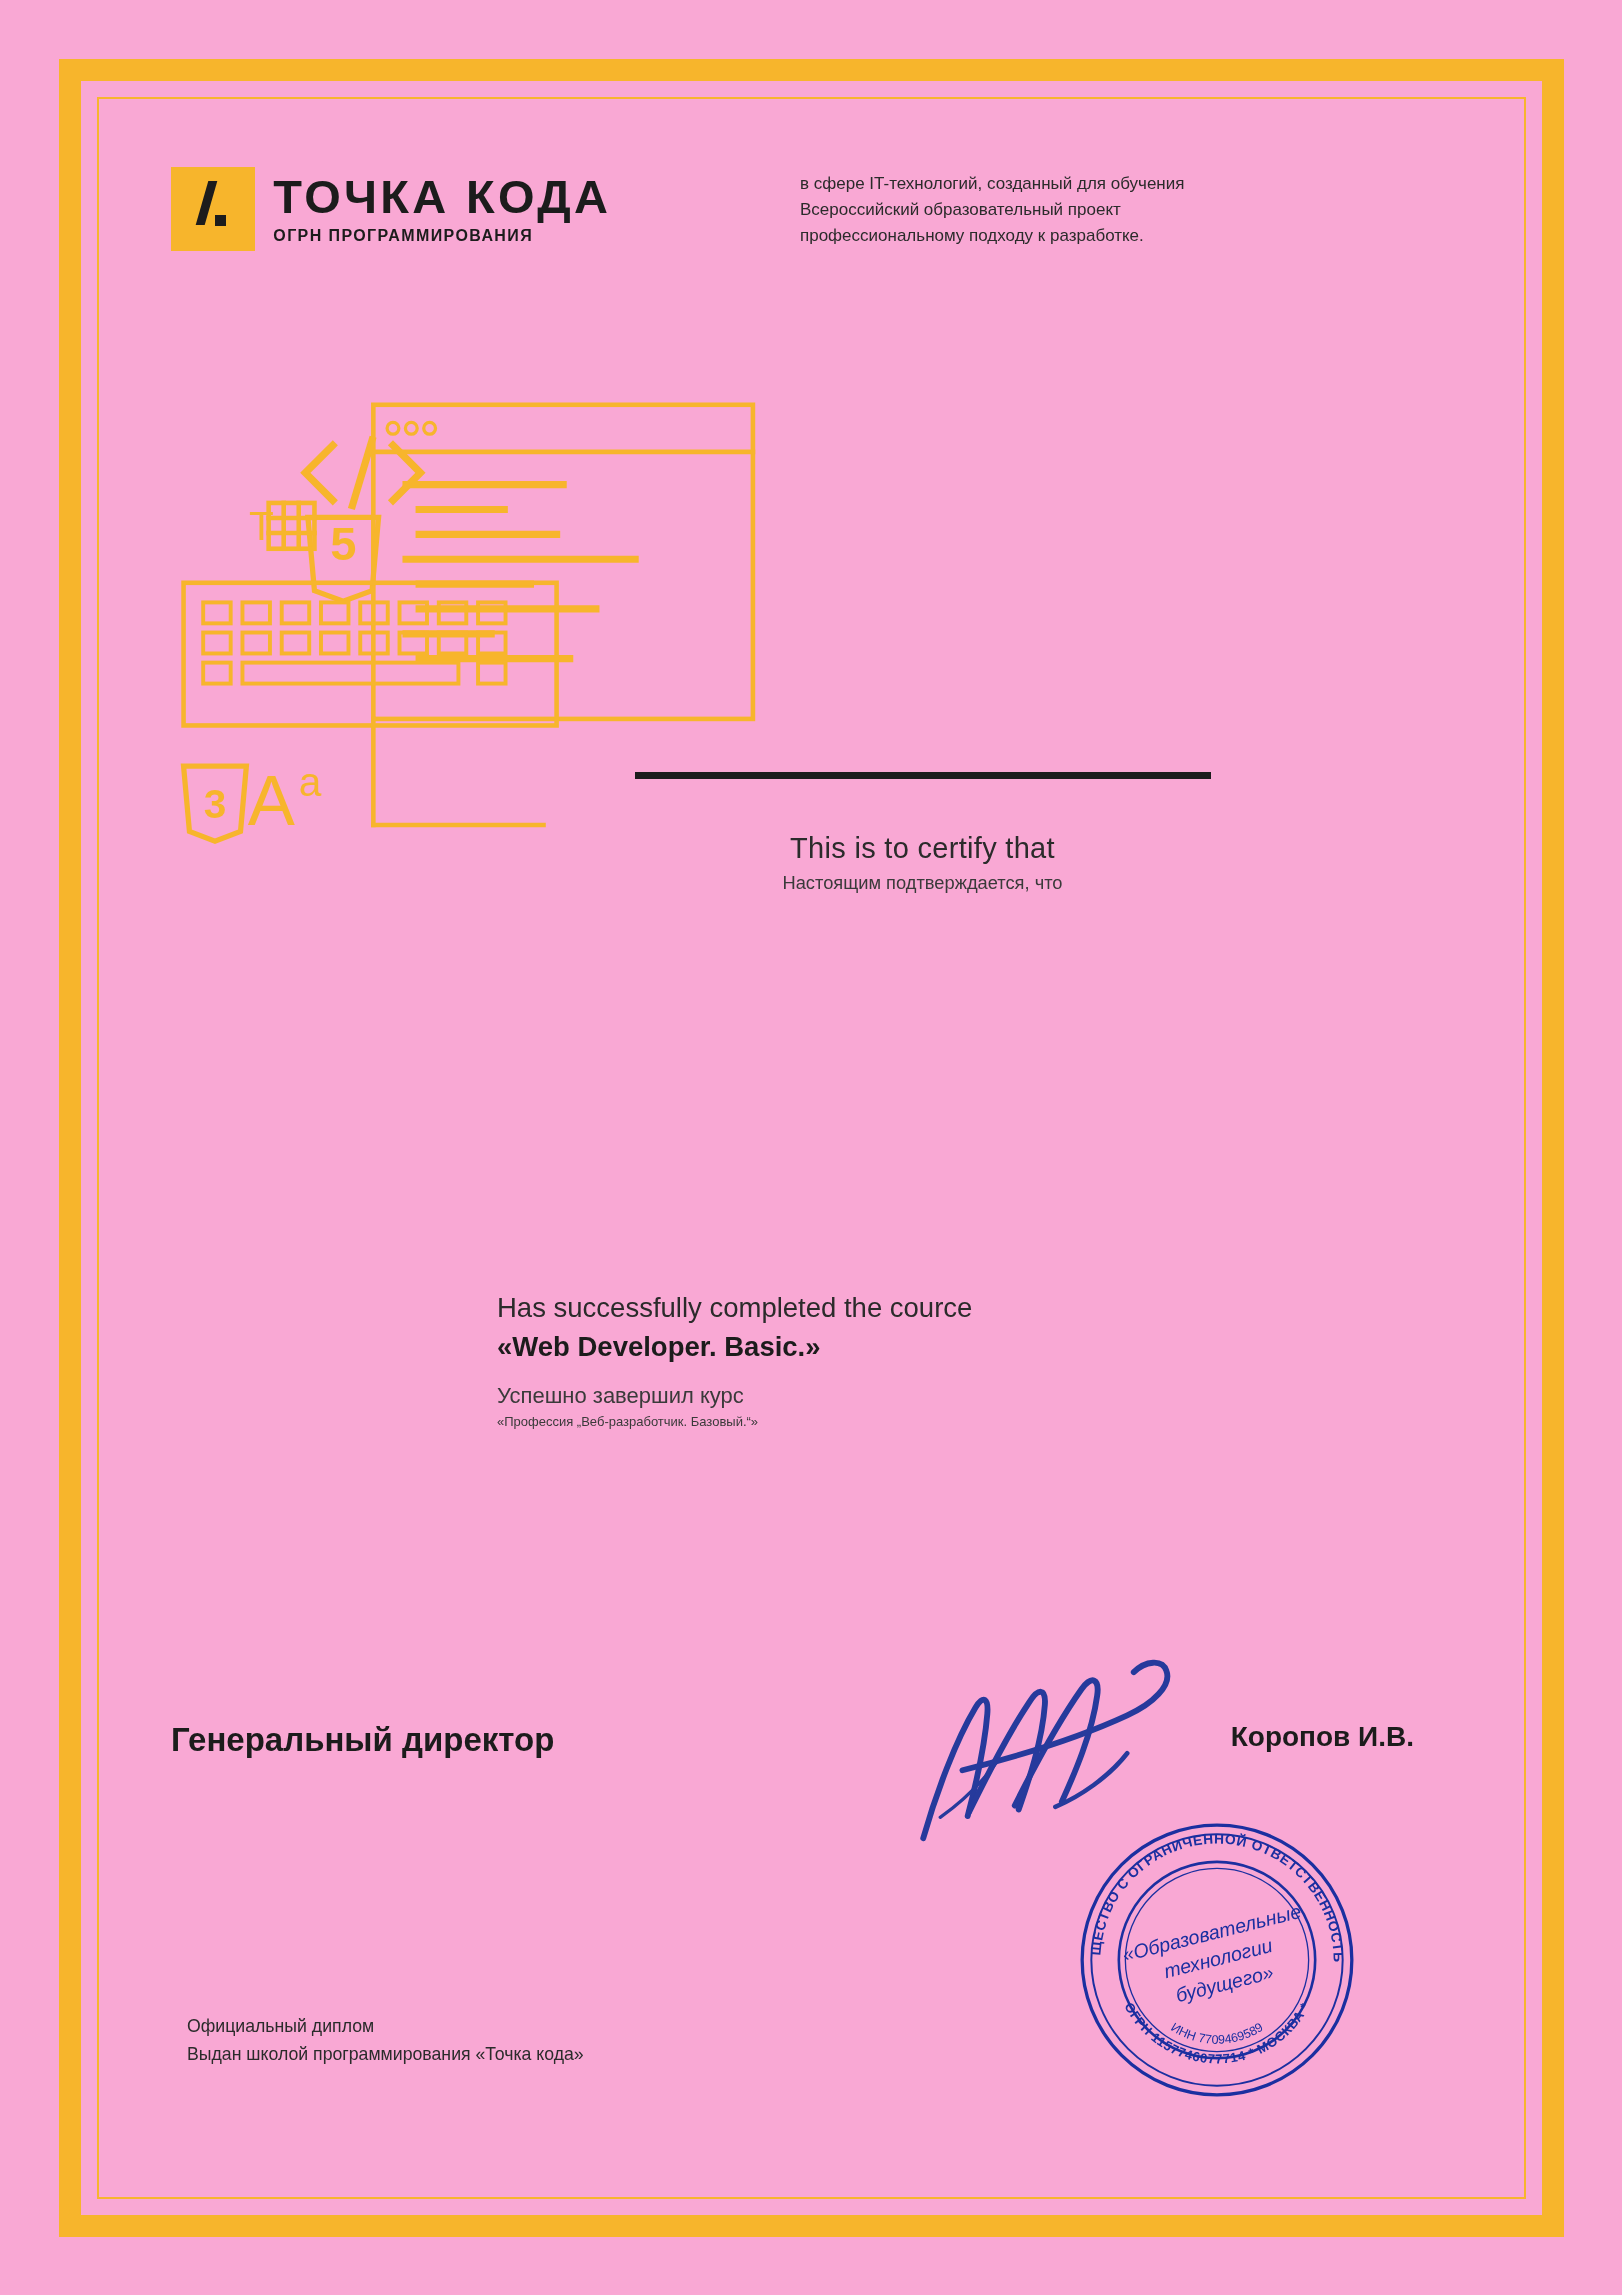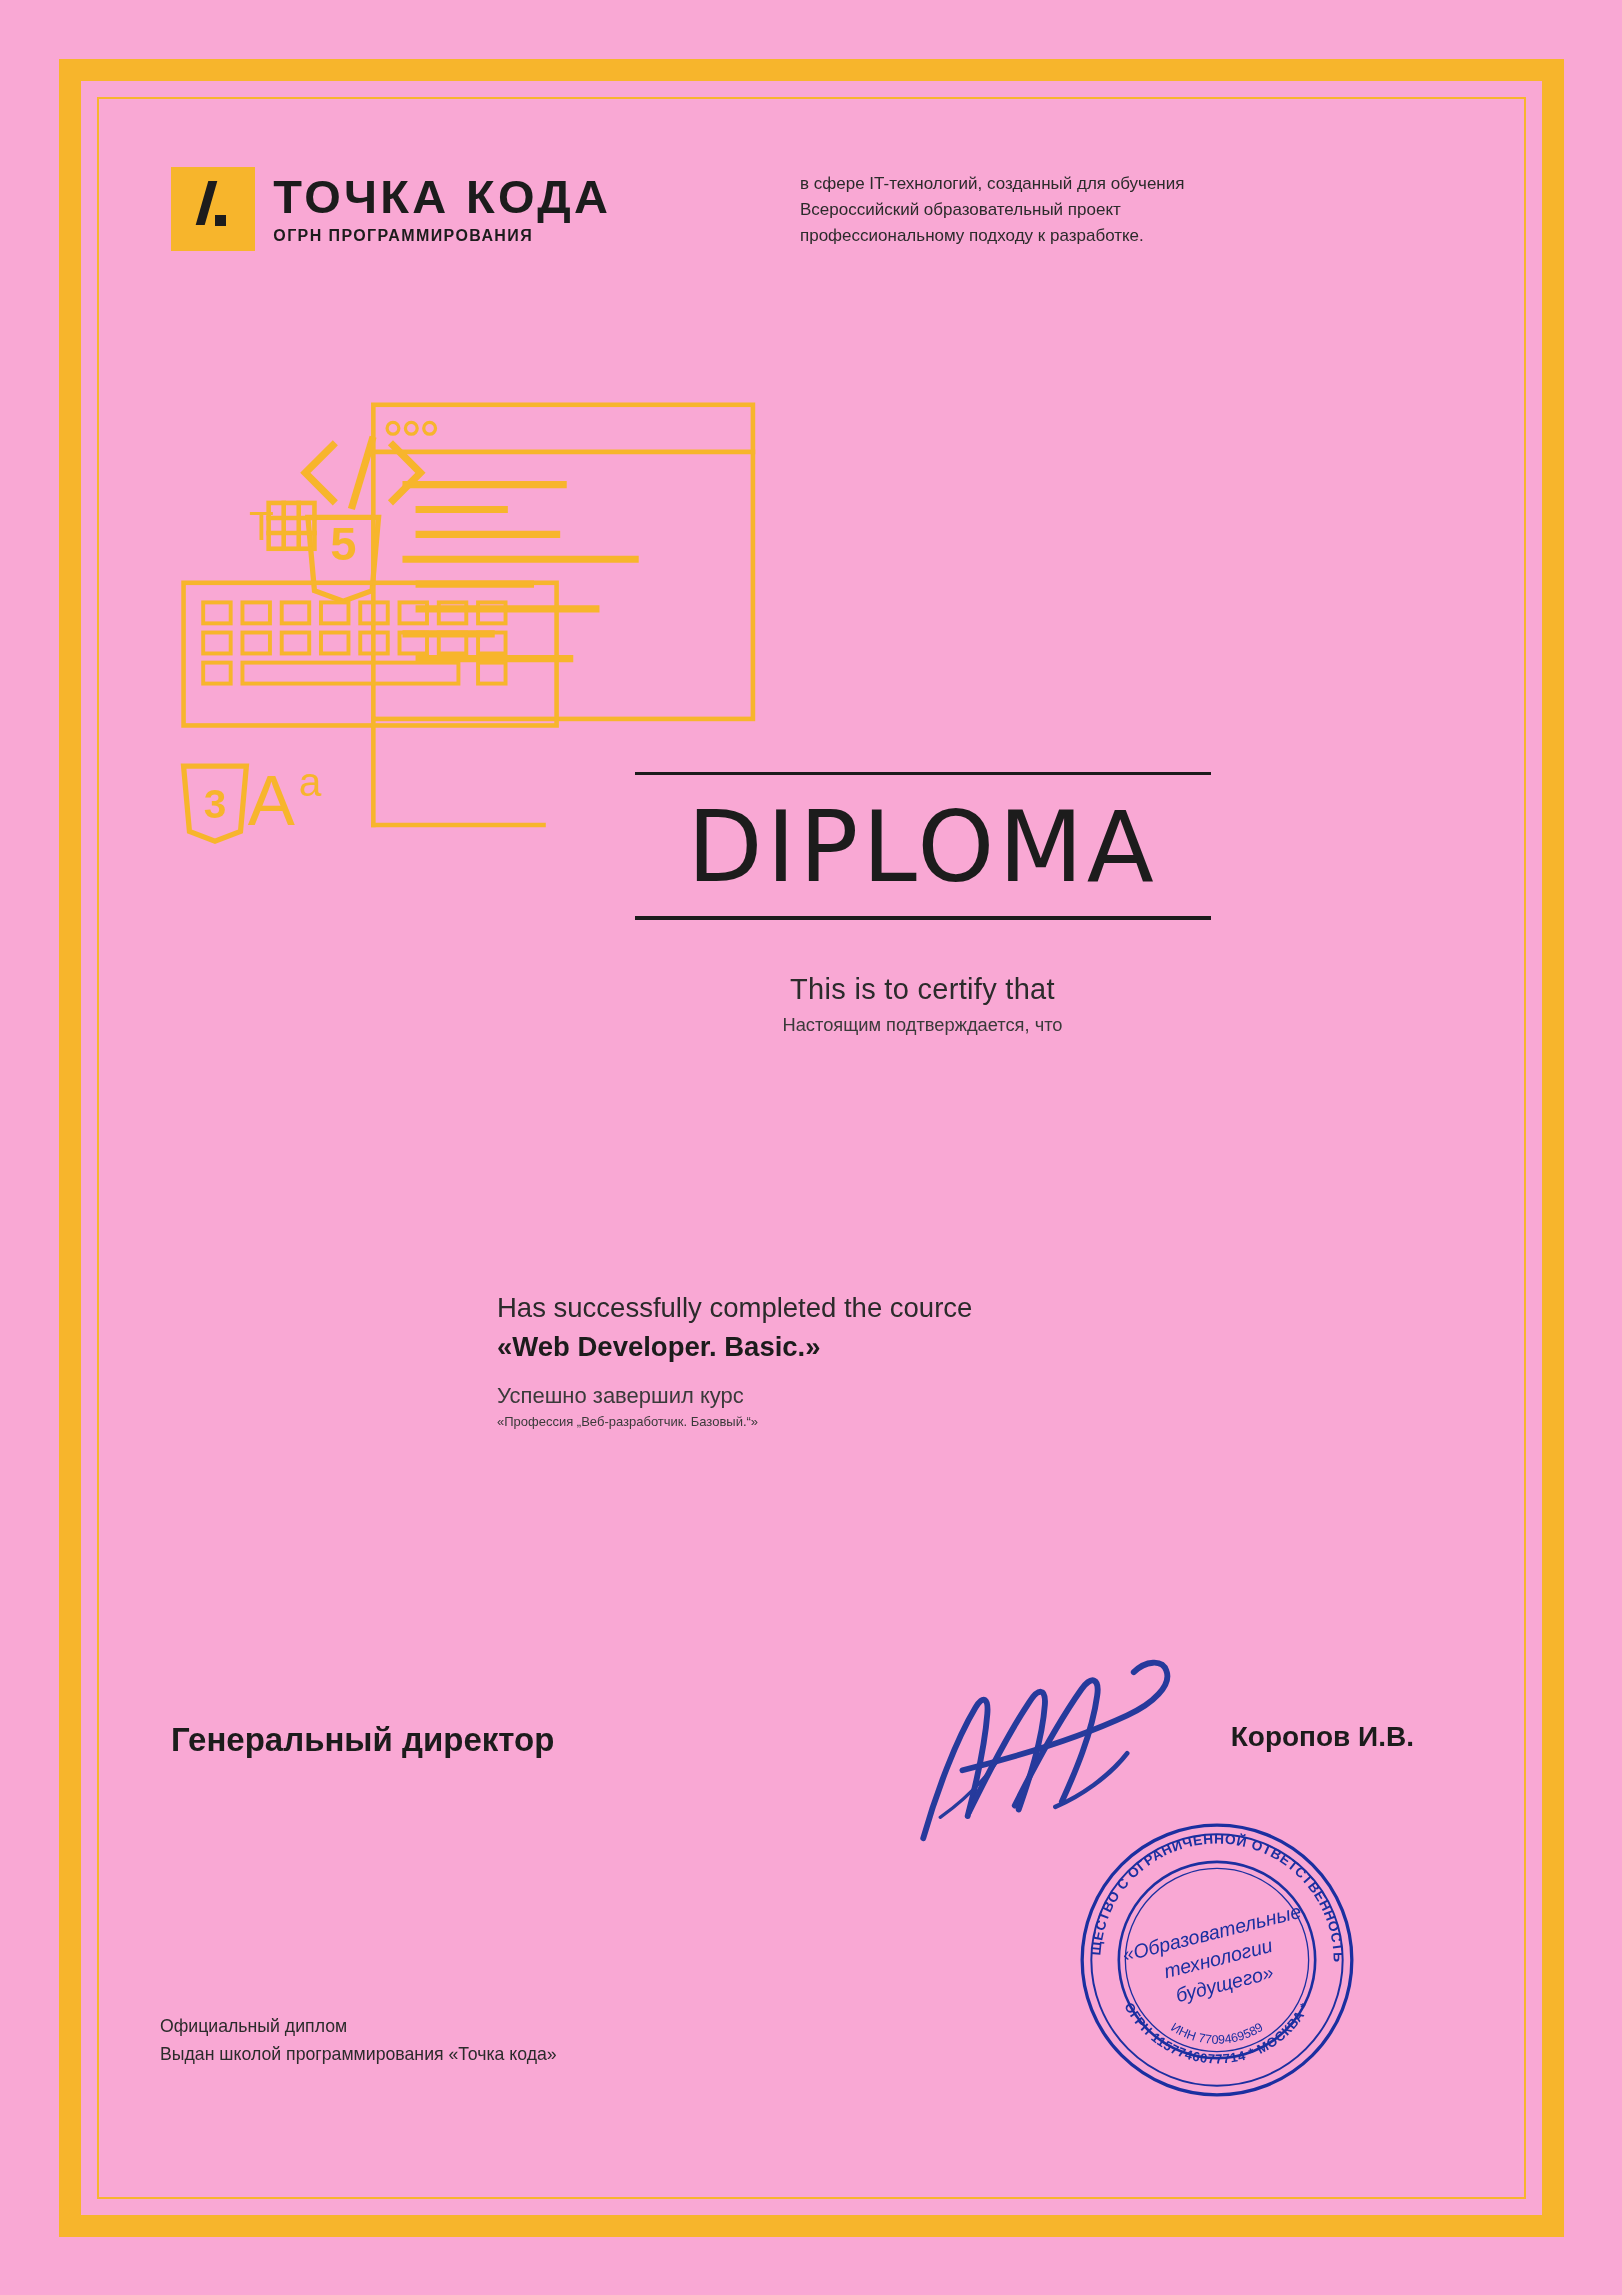--- a/index.html
+++ b/index.html
@@ -207,21 +207,21 @@
     position: absolute;
     left: 1073px;
     top: 1816px;
     width: 288px;
     height: 288px;
   }
 
   
   .footer {
     position: absolute;
-    left: 160px;
+    left: 187px;
     top: 2012px;
     font-size: 17.7px;
     line-height: 1.6;
     color: #2b2b2b;
   }
 </style>
 </head>
 <body>
 
 <div class="page">
@@ -318,21 +318,20 @@
         <text x="186" y="616" font-family="Liberation Sans, sans-serif" font-size="62" font-weight="400" fill="#f7b52c" stroke="none">a</text>
 
         <line x1="300" y1="498" x2="300" y2="660"></line>
         <line x1="300" y1="660" x2="560" y2="660"></line>
       </g>
     </svg>
   </div>
 
   <div class="diploma-block">
     <div class="rule"></div>
-    <div class="diploma-word">DIPLOMA</div>
     <div class="rule"></div>
     <div class="certify-en">This is to certify that</div>
     <div class="certify-ru">Настоящим подтверждается, что</div>
   </div>
 
   <div style="position:absolute; left:497px; top:1171px; width:851px; text-align:center; font-size:34px; min-height:39px;"></div>
 
   <div class="course-block">
     <div class="course-en-1">Has successfully completed the cource</div>
     <div class="course-en-2">«Web Developer. Basic.»</div>

